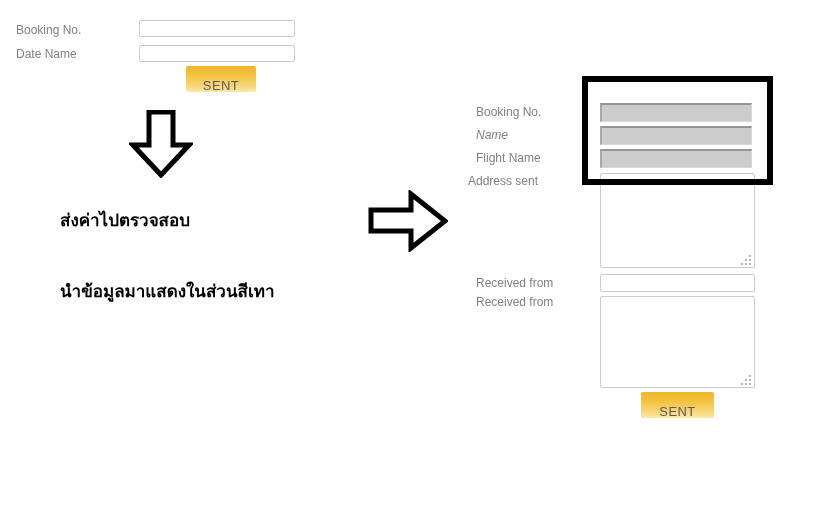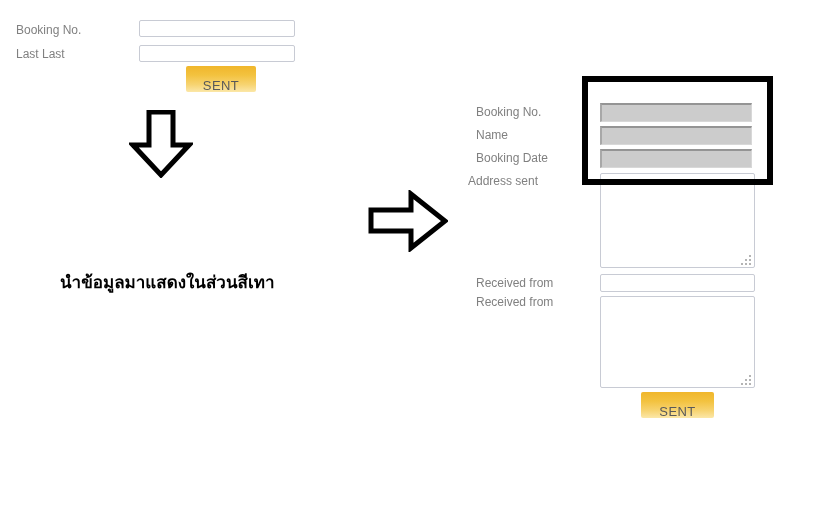--- a/index.html
+++ b/index.html
@@ -136,46 +136,47 @@
 </head>
 <body>
 
 <div class="stage">
 
   <div>
 
     <span class="field-label" style="left:16px; top:23px;">Booking No.</span>
     <input class="text-input" style="left: 139px; top: 20px; width: 156px; height: 17px;" placeholder="">
 
-    <span class="field-label" style="left:16px; top:47px;">Last Last</span>
+    <span class="field-label" style="left:16px; top:47px;">Date Name</span>
     <input class="text-input" style="left: 139px; top: 45px; width: 156px; height: 17px;" placeholder="">
 
     <button class="sent-button" style="left:186px; top:66px; width:70px; height:26px;">SENT</button>
   </div>
 
   <svg class="arrow-svg" style="left:129px; top:110px;" width="64" height="68" viewBox="0 0 64 68">
     <polygon points="20,2 44,2 44,35 60,35 32,65 4,35 20,35" fill="#ffffff" stroke="#000000" stroke-width="5" stroke-linejoin="miter"></polygon>
   </svg>
 
   <svg class="arrow-svg" style="left:368px; top:190px;" width="80" height="62" viewBox="0 0 80 62">
     <polygon points="3,20 43,20 43,4 77,31 43,58 43,41 3,41" fill="#ffffff" stroke="#000000" stroke-width="5" stroke-linejoin="miter"></polygon>
   </svg>
 
-
-  <div class="annot" style="left:60px; top:272px;">นำข้อมูลมาแสดงในส่วนสีเทา</div>
+  <div class="annot" style="left:60px; top:210px;">ส่งค่าไปตรวจสอบ</div>
+
+  <div class="annot" style="left:60px; top:281px;">นำข้อมูลมาแสดงในส่วนสีเทา</div>
 
   <div>
 
     <span class="field-label" style="left:476px; top:105px;">Booking No.</span>
     <input class="gray-input" style="left: 600px; top: 103px; width: 152px; height: 19px;" readonly="" placeholder="">
 
-    <span class="field-label" style="left:476px; top:128px;">Name</span>
+    <span class="field-label" style="left:476px; top:128px;font-style:italic;">Name</span>
     <input class="gray-input" style="left: 600px; top: 126px; width: 152px; height: 19px;" readonly="" placeholder="">
 
-    <span class="field-label" style="left:476px; top:151px;">Booking Date</span>
+    <span class="field-label" style="left:476px; top:151px;">Flight Name</span>
     <input class="gray-input" style="left: 600px; top: 149px; width: 152px; height: 19px;" readonly="" placeholder="">
 
     <span class="field-label" style="left:468px; top:174px;">Address sent</span>
     <textarea class="text-area" style="left: 600px; top: 173px; width: 155px; height: 95px;" placeholder=""></textarea>
     <span class="grip" style="left:741px; top:255px;">
       <i style="left:8px;top:0px;"></i>
       <i style="left:4px;top:4px;"></i>
         <i style="left:8px;top:4px;"></i>
       <i style="left:0px;top:8px;"></i>
         <i style="left:4px;top:8px;"></i>

